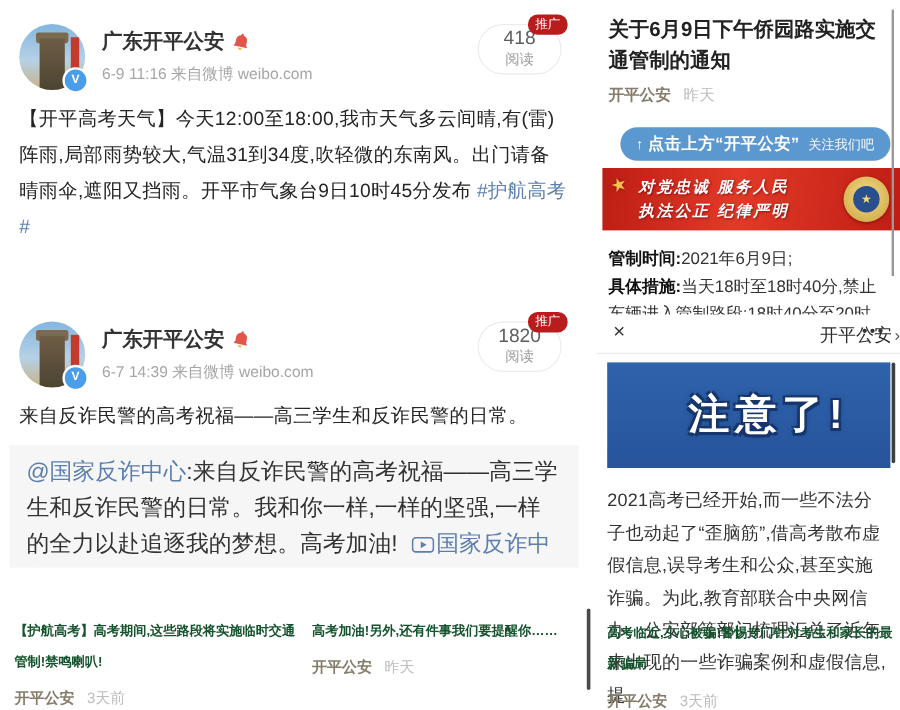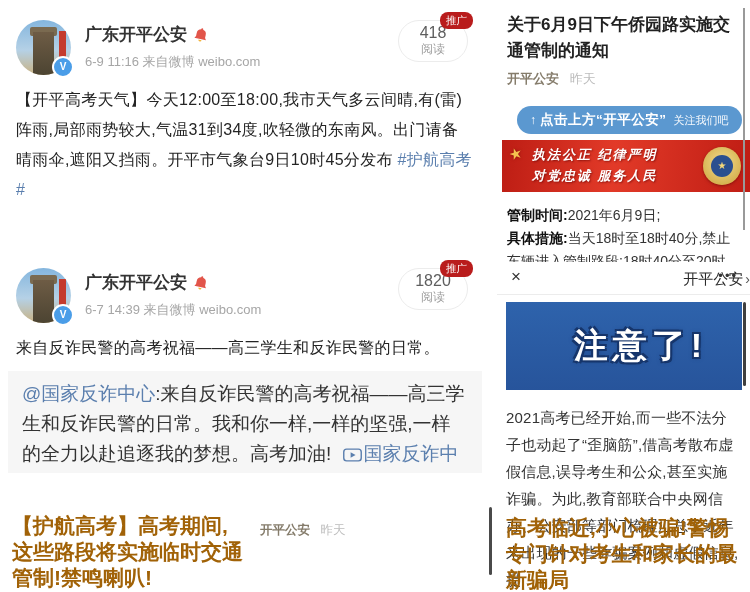--- a/index.html
+++ b/index.html
@@ -31,21 +31,21 @@
   .promo-tag{position:absolute;right:-6px;top:-9px;background:#b91c1c;color:#fff;font-size:10.5px;
              padding:2px 6px;border-radius:8px;line-height:1.2;}
   .post-body{margin-top:10px;font-size:16px;line-height:30px;color:#242424;letter-spacing:.3px;}
   .blue{color:#5b7fae;text-decoration:none;}
   .quote{margin:8px -8px 0 -8px;background:#f6f6f6;padding:8px 14px;box-sizing:border-box;
          height:102px;overflow:hidden;font-size:19px;line-height:30px;color:#333;}
   .vicon{vertical-align:-2px;margin:0 2px 0 6px;}
   
   .bottom-left{position:absolute;left:0;top:506px;width:490px;display:flex;}
   .card{box-sizing:border-box;}
-  .card-t{font-size:21px;font-weight:700;line-height:26px;color:#a16207;}
+  .card-t{font-size:11px;font-weight:700;line-height:26px;color:#14532d;}
   .card-b{margin-top:9px;font-size:12.5px;}
   .card-a{color:#857c6b;font-weight:600;}
   .card-time{color:#bdbdbd;margin-left:7px;}
   .cardL1{margin-left:12px;width:236px;padding-top:7px;}
   .cardL2{margin-left:12px;width:218px;padding-top:7px;}
   .divider-dark{position:absolute;left:489px;top:507px;width:3px;height:68px;background:#4a4a4a;border-radius:2px;}
   
   .right-col{position:absolute;left:497px;top:0;width:253px;height:592px;}
   .panelA{position:absolute;top:0;left:0;width:253px;height:262px;overflow:hidden;
           box-sizing:border-box;padding:12px 8px 0 10px;}
@@ -160,20 +160,21 @@
 
   <div class="bottom-left">
     <div class="card cardL1">
       <div class="card-t">【护航高考】高考期间,这些路段将实施临时交通管制!禁鸣喇叭!</div>
       <div class="card-b">
         <span class="card-a">开平公安</span>
         <span class="card-time">3天前</span>
       </div>
     </div>
     <div class="card cardL2">
+      <div class="card-t">高考加油!另外,还有件事我们要提醒你……</div>
       <div class="card-b">
         <span class="card-a">开平公安</span>
         <span class="card-time">昨天</span>
       </div>
     </div>
   </div>
   <div class="divider-dark"></div>
 
   <div class="right-col">
 
@@ -184,22 +185,22 @@
         <span class="card-time">昨天</span>
       </div>
       <div class="follow-pill">
         <span class="fp-arrow">↑</span>
         <span class="fp-main">点击上方“开平公安”</span>
         <span class="fp-suffix">关注我们吧</span>
       </div>
       <div class="slogan">
         <span class="slogan-star">★</span>
         <div class="slogan-text">
+          <div>对党忠诚 服务人民</div>
           <div>执法公正 纪律严明</div>
-          <div>对党忠诚 服务人民</div>
         </div>
         <div class="emblem">
           <div class="emblem-core">★</div>
         </div>
       </div>
       <div class="rules">
         <div><span class="lbl">管制时间:</span><span>2021年6月9日;</span></div>
         <div><span class="lbl">具体措施:</span><span>当天18时至18时40分,禁止车辆进入管制路段;18时40分至20时,实施由东</span></div>
       </div>
     </div>

